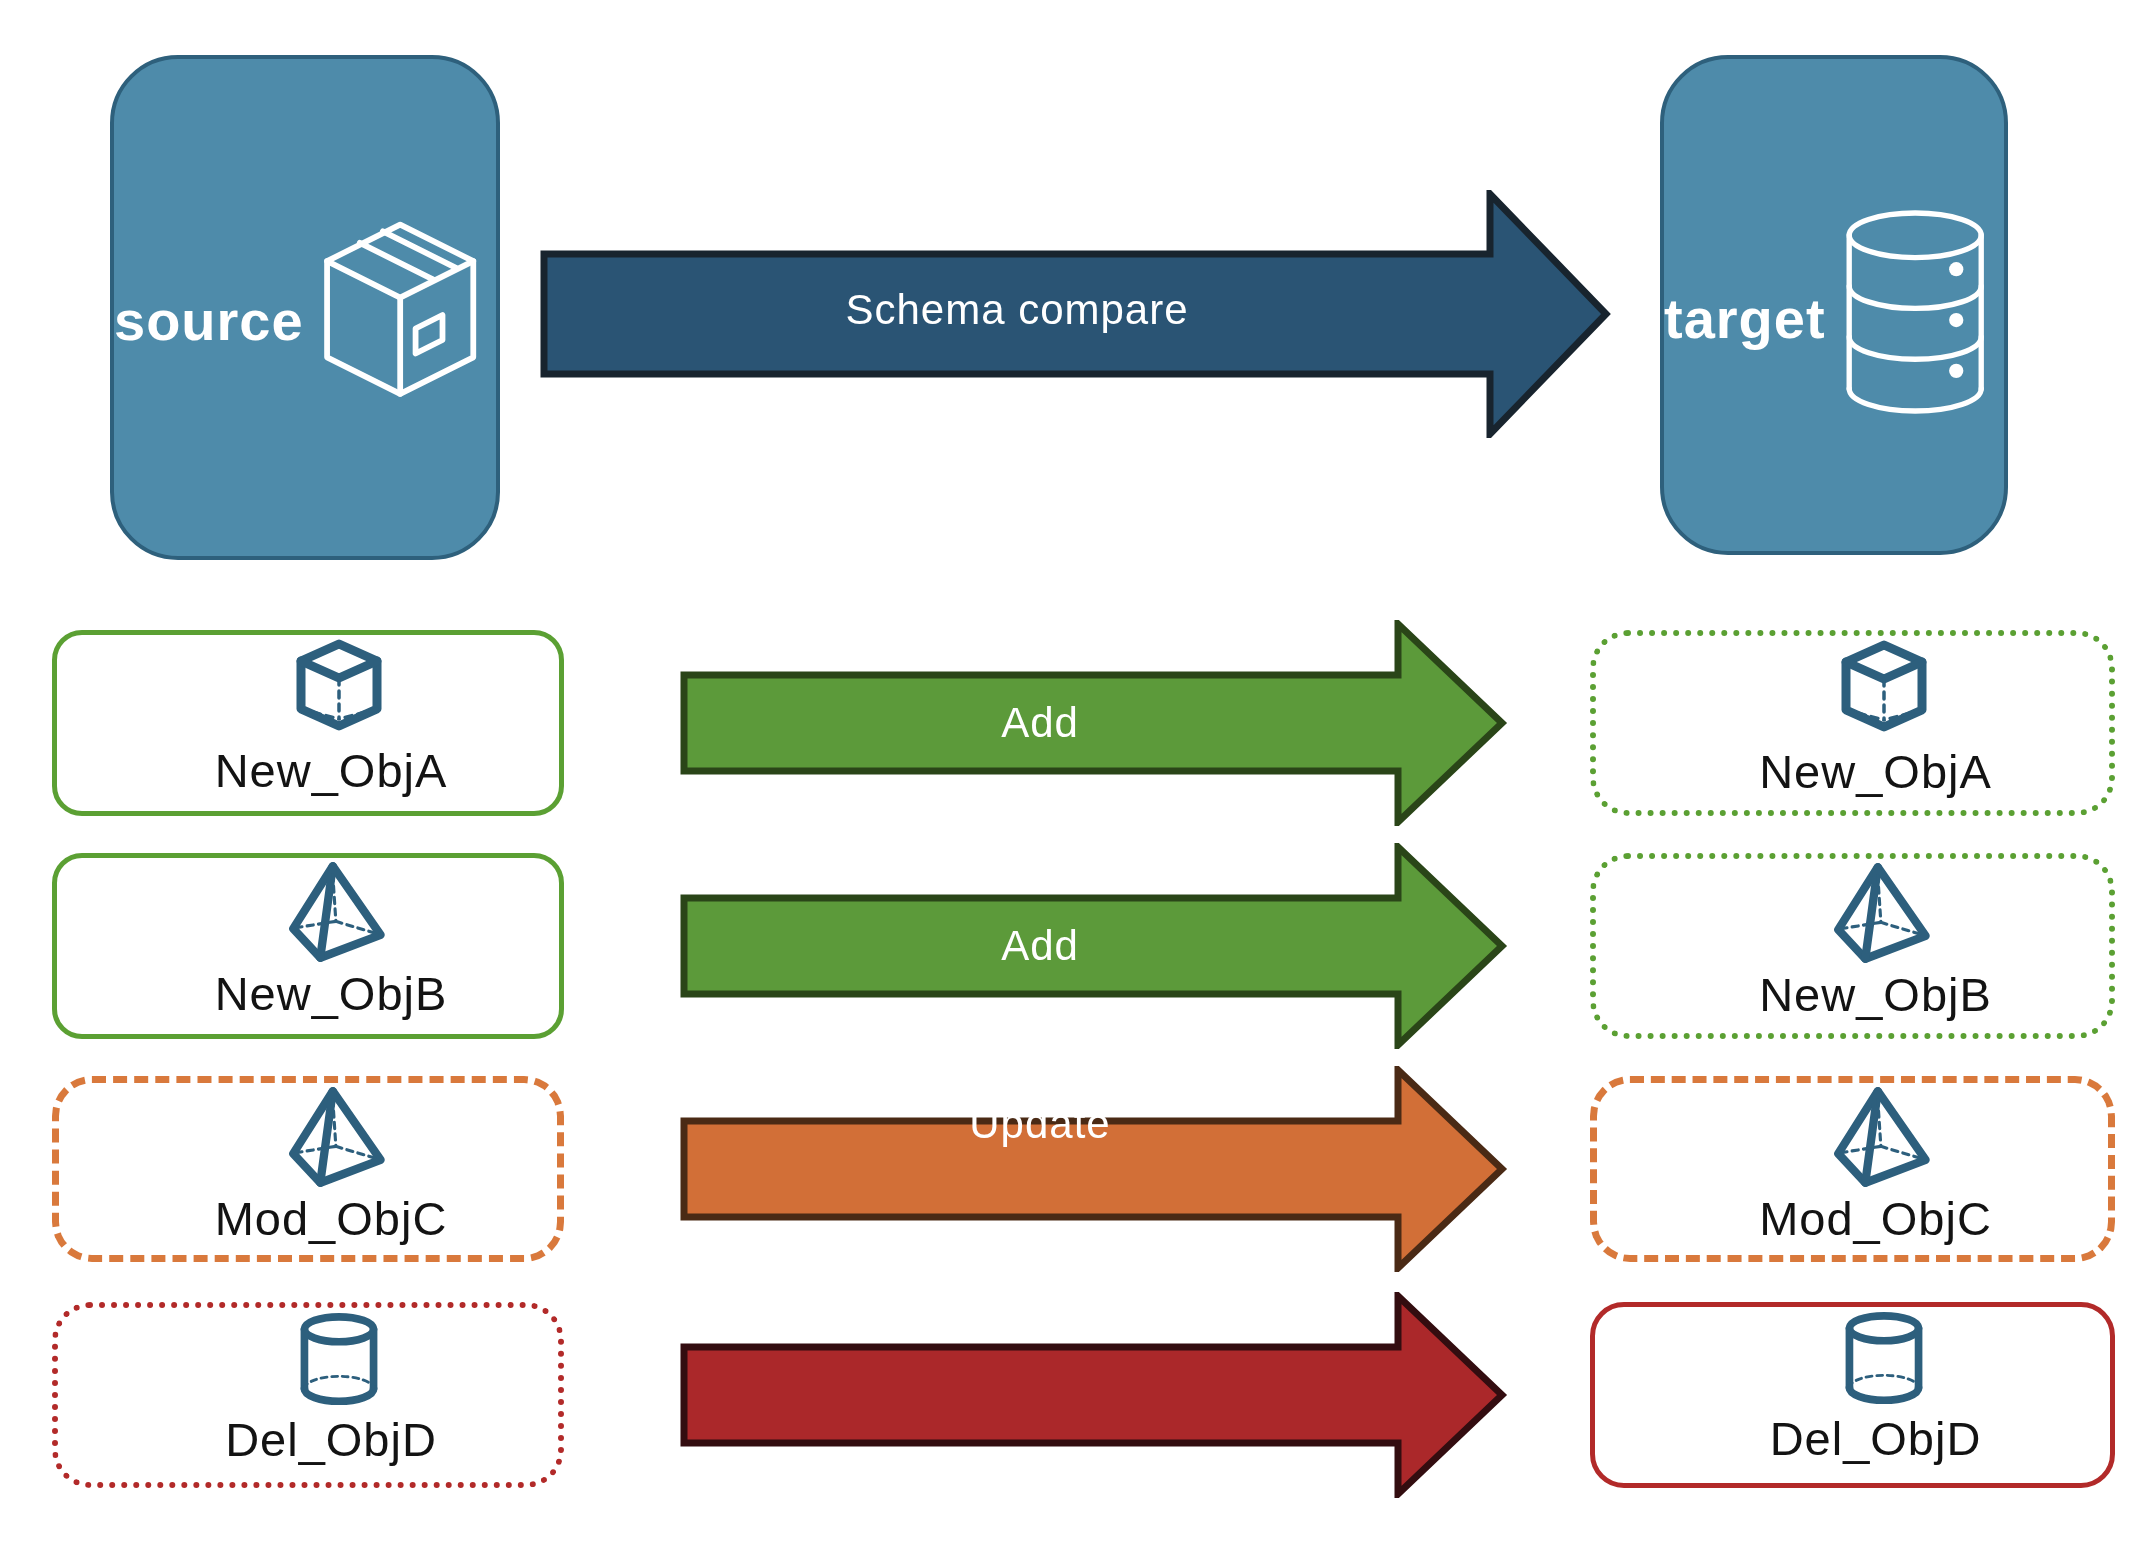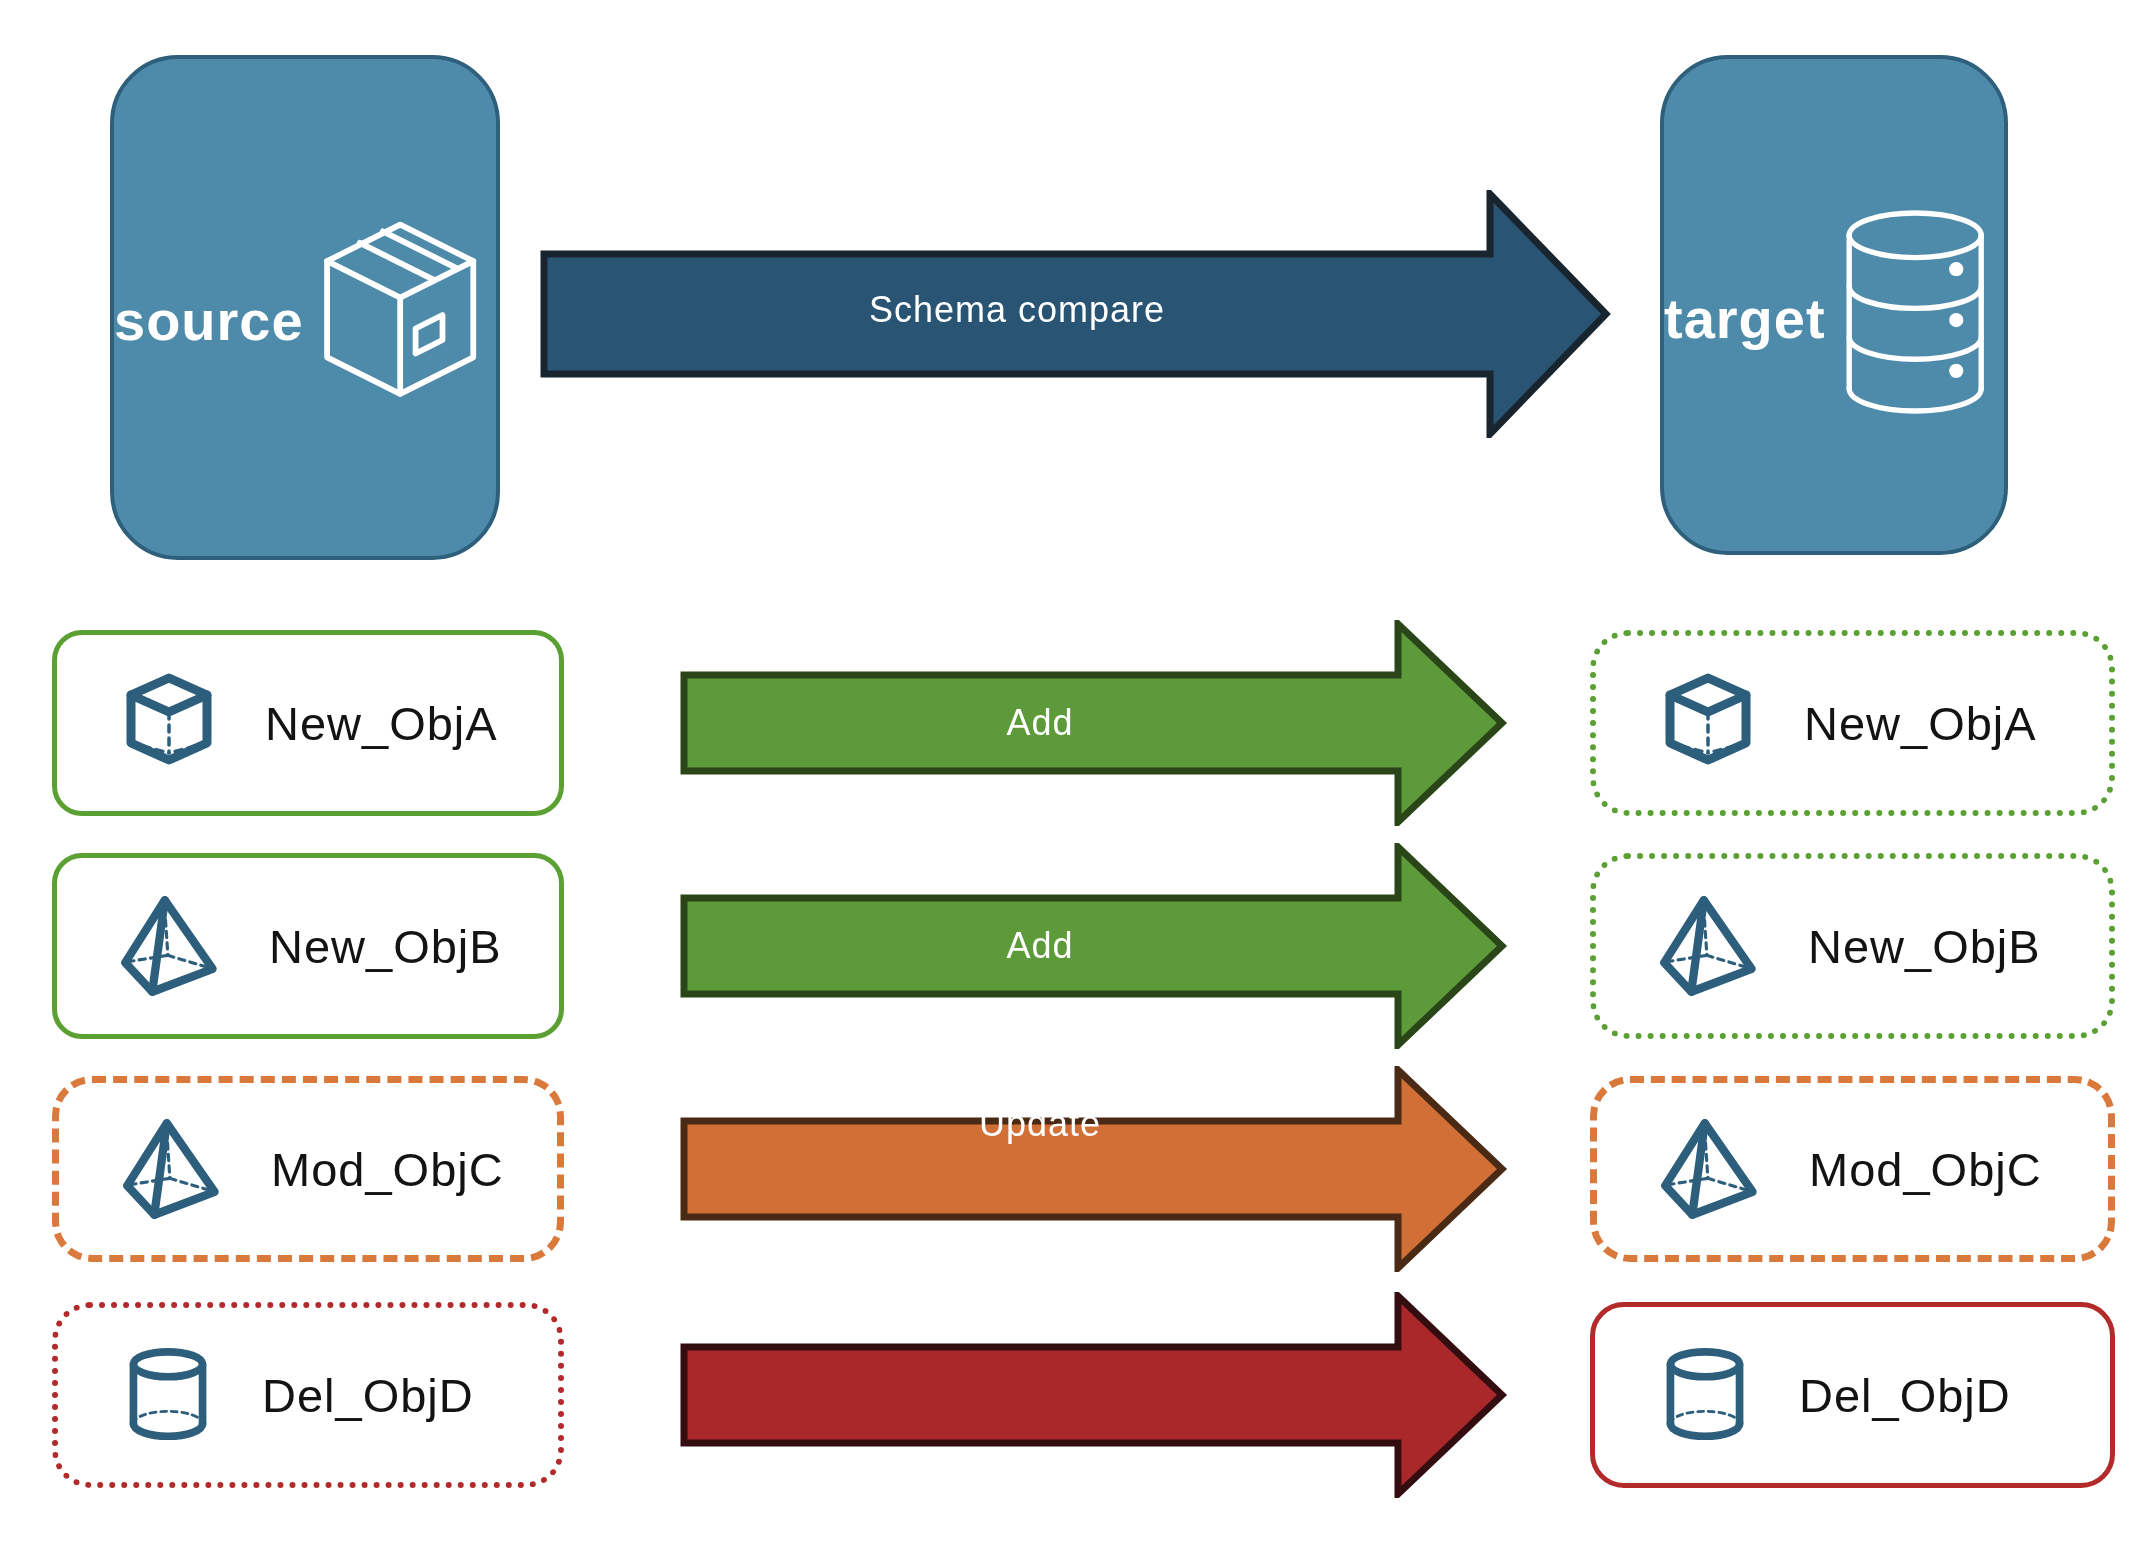--- a/index.html
+++ b/index.html
@@ -20,29 +20,30 @@
     box-sizing:border-box;
   }
   .node-label{
     color:#ffffff;font-weight:bold;font-size:56px;letter-spacing:1px;
     margin-top:26px;
   }
   .node-icon{margin-top:14px;}
   
   .arrow-svg{position:absolute;display:block;}
   .arrow-label{
-    position:absolute;color:#ffffff;font-size:36px;
+    position:absolute;color:#ffffff;font-size:42px;
     display:flex;align-items:center;justify-content:center;
     letter-spacing:1px;
   }
   
   .obj-box{
     position:absolute;background:#ffffff;
     display:flex;align-items:center;box-sizing:border-box;
     border-radius:28px;
+    flex-direction:column;
   }
   .b-solid-green {border:5px solid #5ba033;border-radius:30px;}
   .b-dotted-green{border:6px dotted #5ba033;border-radius:38px;}
   .b-dashed-orange{border:7px dashed #d9793c;border-radius:40px;}
   .b-dotted-red  {border:6px dotted #b22a29;border-radius:38px;}
   .b-solid-red   {border:5px solid #b22a29;border-radius:34px;}
   .obj-icon{margin-left:62px;flex:none;}
   .obj-label{margin-left:46px;font-size:47px;color:#131313;letter-spacing:1px;}
 </style>
 </head>

